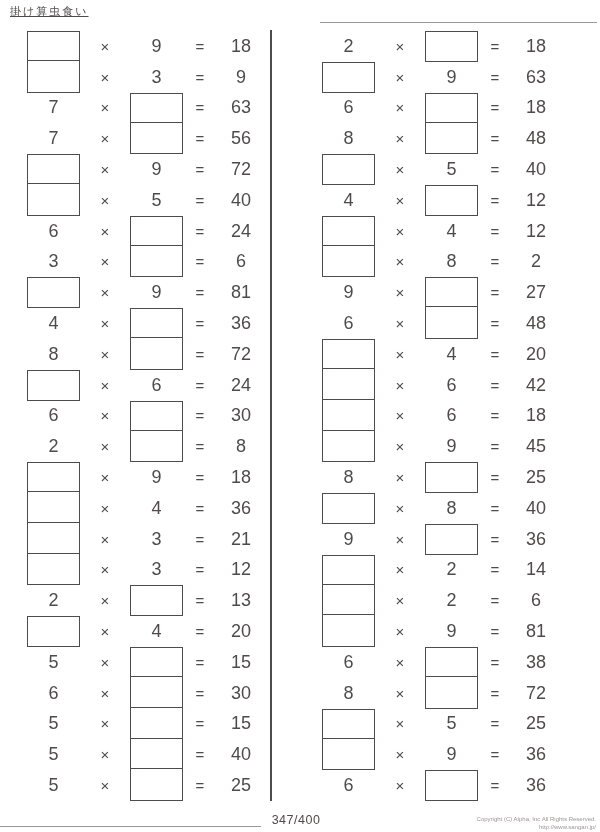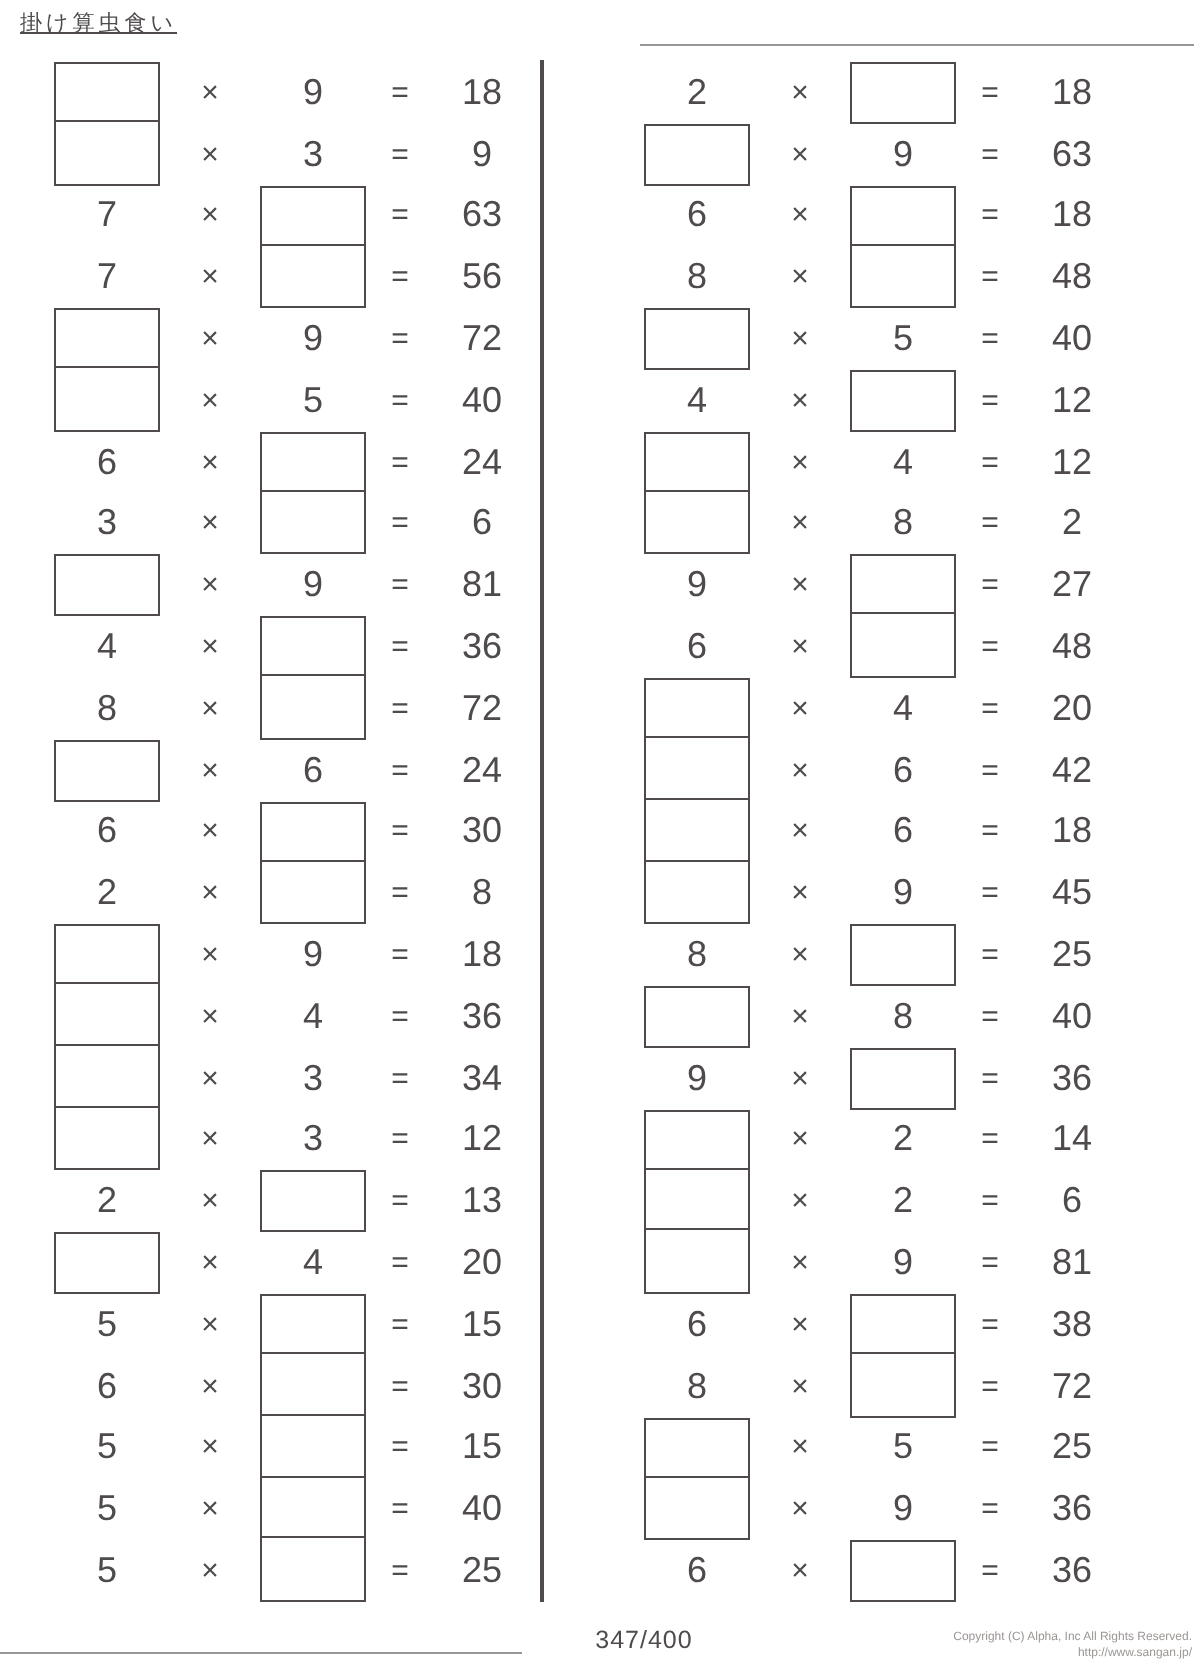--- a/index.html
+++ b/index.html
@@ -33,21 +33,21 @@
   .num { font-size:18px; color:#4f4b4b; }
   .sym { font-size:15px; color:#4f4b4b; }
   .box {
     position:absolute; left:0; top:0;
     width:53px; height:30.8px;
     border:1.7px solid #4f4b4b; background:#fff;
   }
   .box.cont { top:-1.7px; height:32.5px; }
   .page-num {
     position:absolute; left:268px; top:813px; width:56px;
-    text-align:center; font-size:12.5px; color:#4f4b4b; letter-spacing:0.5px;margin-left:26px;
+    text-align:center; font-size:12.5px; color:#4f4b4b; letter-spacing:0.5px;
   }
   .copyright {
     position:absolute; right:4px; top:815px;
     text-align:right; font-size:6px; line-height:1.35; color:#9a9694;
   }
 </style>
 </head>
 <body>
 
 <div class="page-title">掛け算虫食い</div>
@@ -351,21 +351,21 @@
       <div class="c">
         <span class="sym">×</span>
       </div>
       <div class="c">
         <span class="num">3</span>
       </div>
       <div class="c">
         <span class="sym">=</span>
       </div>
       <div class="c">
-        <span class="num">34</span>
+        <span class="num">21</span>
       </div>
     </div>
     <div class="row">
       <div></div>
       <div class="c">
         <div class="box cont"></div>
       </div>
       <div class="c">
         <span class="sym">×</span>
       </div>

